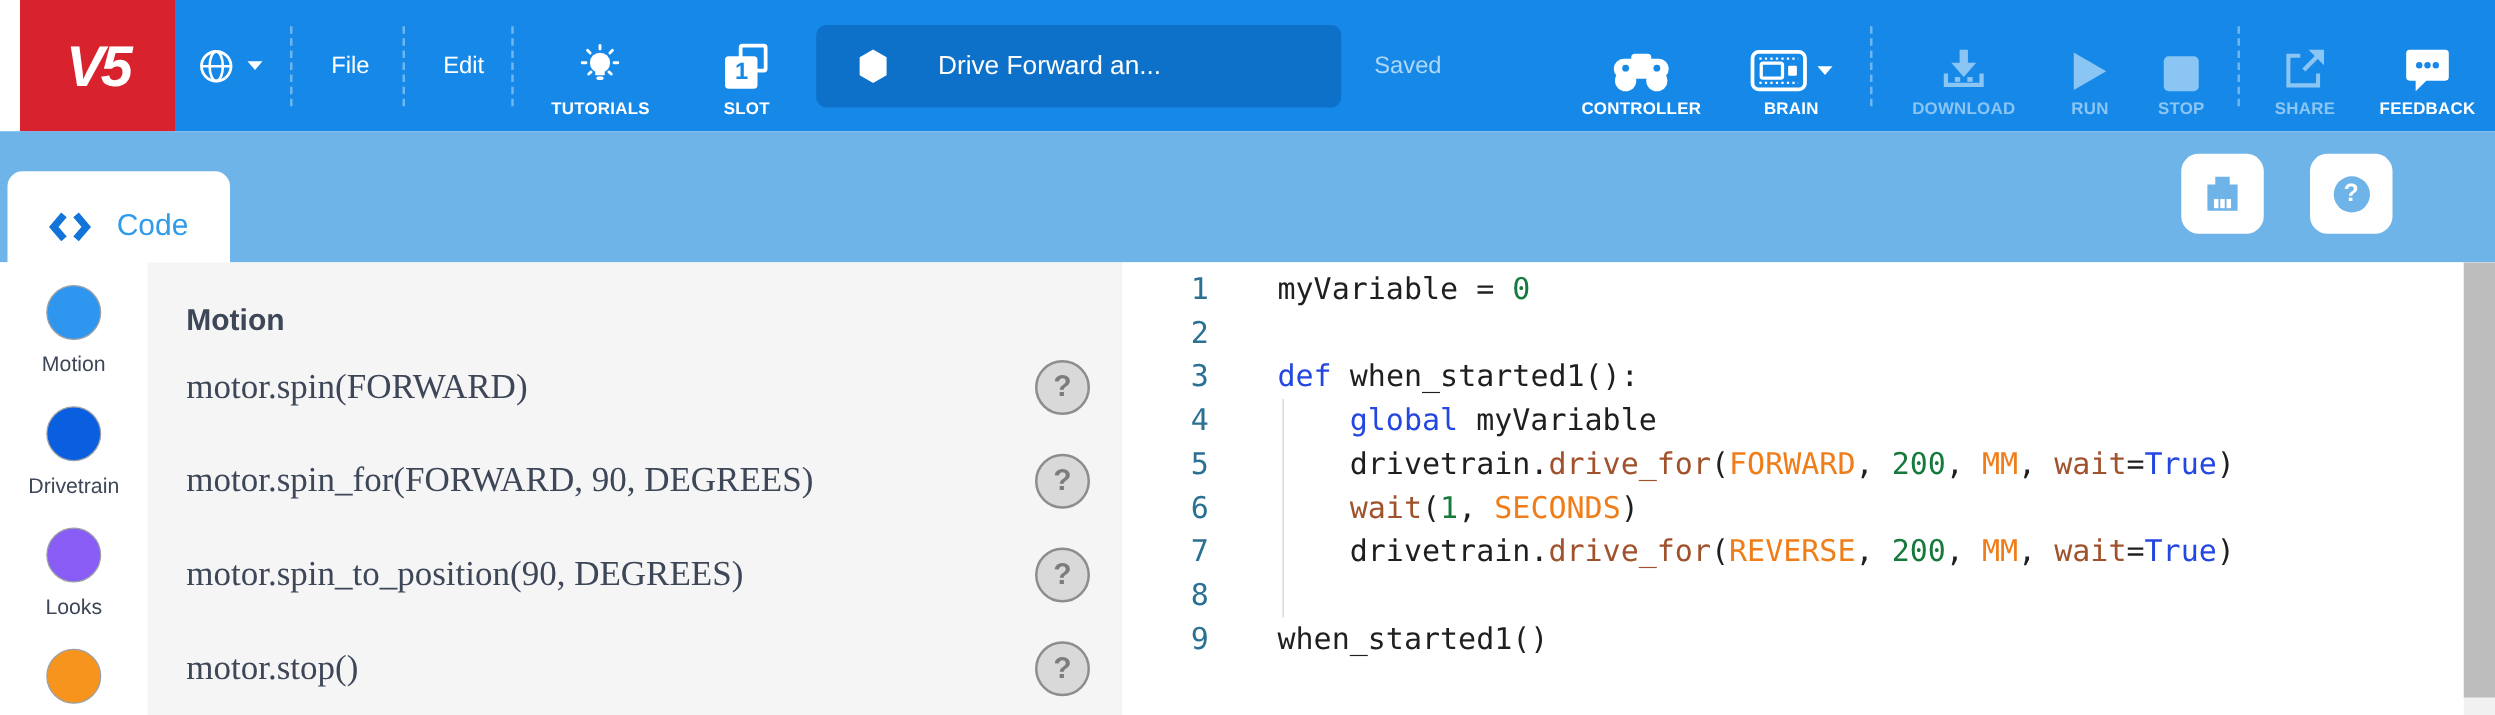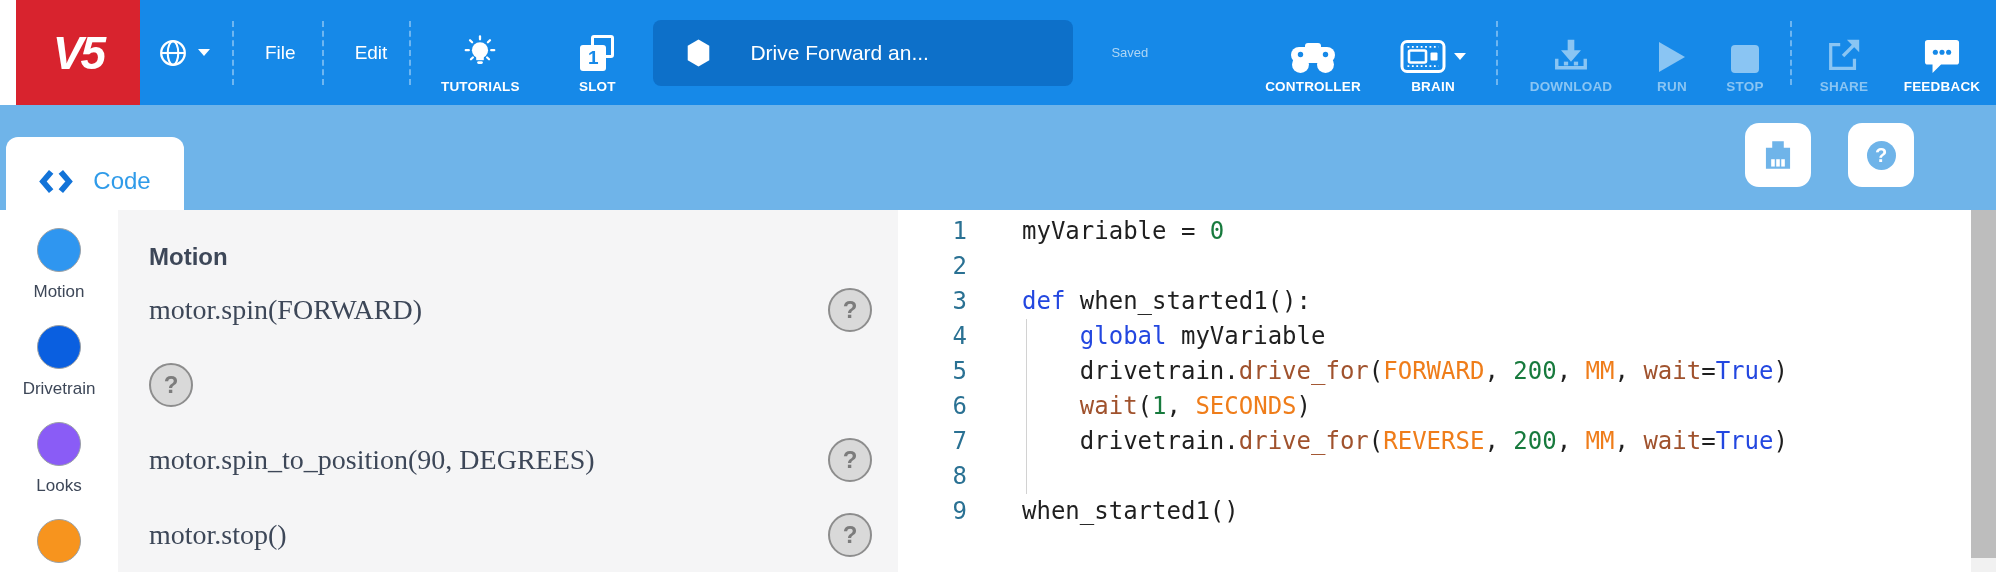--- a/index.html
+++ b/index.html
@@ -32,21 +32,21 @@
   .tb-label{font-size:13.5px;font-weight:700;letter-spacing:.2px;white-space:nowrap}
   .tutorials{margin-left:14px;width:110px}
   .slotbtn{margin-left:30px;width:64px}
   .slot-icon{position:relative;width:40px;height:40px}
   .slot-back{position:absolute;right:3px;top:1px;width:23px;height:23px;border:3px solid currentColor;border-radius:3px}
   .slot-front{position:absolute;left:3px;bottom:3px;width:26px;height:26px;background:#fff;border-radius:3px;
               color:var(--topbar-bg);font-weight:800;font-size:19px;display:flex;align-items:center;justify-content:center}
   .project{margin-left:24px;align-self:center;width:420px;height:66px;background:var(--project-bg);
            border-radius:8px;display:flex;align-items:center;padding-left:33px;cursor:pointer;flex:none}
   .project .pname{margin-left:39px;font-size:21px;color:#fff;white-space:nowrap}
-  .saved{margin-left:38px;align-self:center;font-size:13px;color:var(--saved-text);flex:none}
+  .saved{margin-left:26px;align-self:center;font-size:19px;color:var(--saved-text);flex:none}
   .tb-right{margin-left:auto;display:flex;align-items:flex-end;padding-right:16px}
   .w130{width:130px}.w110{width:110px}.w72{width:72px}.w74{width:74px}.w88{width:88px}.w108{width:108px}
   .disabled{color:var(--disabled-item)}
   .tb-right .vdiv{margin:0 8px}
 
   
   .subbar{position:absolute;top:105px;left:0;width:1996px;height:105px;background:var(--subbar-bg)}
   .tab-code{position:absolute;left:6px;top:32px;width:178px;height:88px;background:#fff;
             border-radius:12px 12px 0 0;display:flex;align-items:center;justify-content:center;gap:20px;
             border:none;cursor:pointer;font-family:inherit}
@@ -281,20 +281,21 @@
     </nav>
 
   <section class="toolbox">
     <h2>Motion</h2>
     <div id="toolbox-rows">
         <div class="tb-row">
           <span class="snippet">motor.spin(FORWARD)</span>
           <button class="help-circle">?</button>
         </div>
         <div class="tb-row">
+          <span class="snippet">motor.spin_for(FORWARD, 90, DEGREES)</span>
           <button class="help-circle">?</button>
         </div>
         <div class="tb-row">
           <span class="snippet">motor.spin_to_position(90, DEGREES)</span>
           <button class="help-circle">?</button>
         </div>
         <div class="tb-row">
           <span class="snippet">motor.stop()</span>
           <button class="help-circle">?</button>
         </div>

